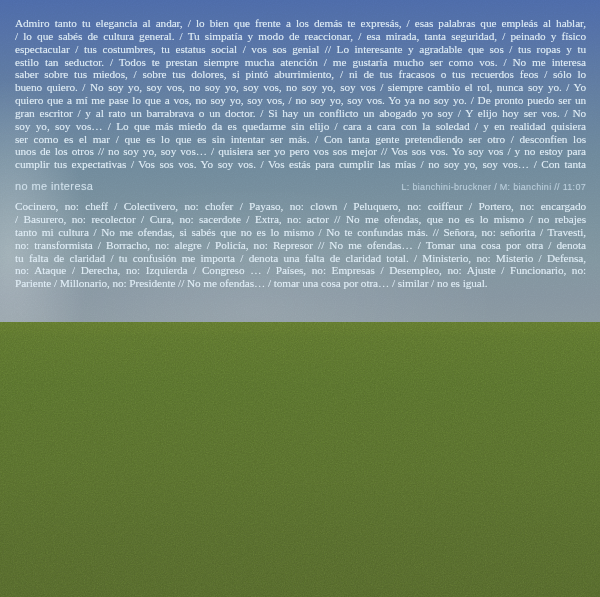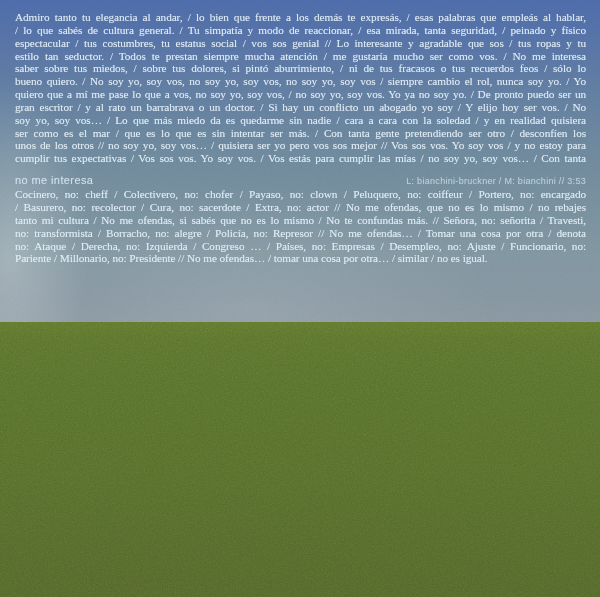--- a/index.html
+++ b/index.html
@@ -61,21 +61,21 @@
     color: rgba(210,225,236,0.95);
     text-shadow: 0 0 1px rgba(205,222,235,0.45);
   }
   .track-credit {
     font-size: 9px;
     letter-spacing: 0.3px;
     color: rgba(195,214,228,0.85);
     text-shadow: 0 0 1px rgba(195,214,228,0.4);
   }
   .lyrics {
-    margin-top: 2px;
+    margin-top: 8px;
     font-family: "Liberation Serif", serif;
     font-size: 11.3px;
     line-height: 12.85px;
     letter-spacing: -0.1px;
     color: rgba(226,238,247,0.95);
     text-shadow: 0 0 0.7px rgba(215,232,243,0.55);
   }
   .lyric-line {
     height: 12.85px;
     white-space: nowrap;
@@ -118,36 +118,37 @@
     <section class="track">
       <div class="lyrics">
           <div class="lyric-line">Admiro tanto tu elegancia al andar, / lo bien que frente a los demás te expresás, / esas palabras que empleás al hablar,</div>
           <div class="lyric-line">/ lo que sabés de cultura general. / Tu simpatía y modo de reaccionar, / esa mirada, tanta seguridad, / peinado y físico</div>
           <div class="lyric-line">espectacular / tus costumbres, tu estatus social / vos sos genial // Lo interesante y agradable que sos / tus ropas y tu</div>
           <div class="lyric-line">estilo tan seductor. / Todos te prestan siempre mucha atención / me gustaría mucho ser como vos. / No me interesa</div>
           <div class="lyric-line">saber sobre tus miedos, / sobre tus dolores, si pintó aburrimiento, / ni de tus fracasos o tus recuerdos feos / sólo lo</div>
           <div class="lyric-line">bueno quiero. / No soy yo, soy vos, no soy yo, soy vos, no soy yo, soy vos / siempre cambio el rol, nunca soy yo. / Yo</div>
           <div class="lyric-line">quiero que a mí me pase lo que a vos, no soy yo, soy vos, / no soy yo, soy vos. Yo ya no soy yo. / De pronto puedo ser un</div>
           <div class="lyric-line">gran escritor / y al rato un barrabrava o un doctor. / Si hay un conflicto un abogado yo soy / Y elijo hoy ser vos. / No</div>
-          <div class="lyric-line">soy yo, soy vos… / Lo que más miedo da es quedarme sin nadie / cara a cara con la soledad / y en realidad quisiera</div>
+          <div class="lyric-line">soy yo, soy vos… / Lo que más miedo da es quedarme sin elijo / cara a cara con la soledad / y en realidad quisiera</div>
           <div class="lyric-line">ser como es el mar / que es lo que es sin intentar ser más. / Con tanta gente pretendiendo ser otro / desconfíen los</div>
           <div class="lyric-line">unos de los otros // no soy yo, soy vos… / quisiera ser yo pero vos sos mejor // Vos sos vos. Yo soy vos / y no estoy para</div>
           <div class="lyric-line">cumplir tus expectativas / Vos sos vos. Yo soy vos. / Vos estás para cumplir las mías / no soy yo, soy vos… / Con tanta</div>
         </div>
     </section>
 
     <section class="track">
       <div class="header-row">
         <span class="track-title">no me interesa</span>
-        <span class="track-credit">L: bianchini-bruckner / M: bianchini // 3:53</span>
+        <span class="track-credit">L: bianchini-bruckner / M: bianchini // 11:07</span>
       </div>
       <div class="lyrics">
           <div class="lyric-line">Cocinero, no: cheff / Colectivero, no: chofer / Payaso, no: clown / Peluquero, no: coiffeur / Portero, no: encargado</div>
           <div class="lyric-line">/ Basurero, no: recolector / Cura, no: sacerdote / Extra, no: actor // No me ofendas, que no es lo mismo / no rebajes</div>
           <div class="lyric-line">tanto mi cultura / No me ofendas, si sabés que no es lo mismo / No te confundas más. // Señora, no: señorita / Travesti,</div>
           <div class="lyric-line">no: transformista / Borracho, no: alegre / Policía, no: Represor // No me ofendas… / Tomar una cosa por otra / denota</div>
+          <div class="lyric-line">tu falta de claridad / tu confusión me importa / denota una falta de claridad total. / Ministerio, no: Misterio / Defensa,</div>
           <div class="lyric-line">no: Ataque / Derecha, no: Izquierda / Congreso … / Países, no: Empresas / Desempleo, no: Ajuste / Funcionario, no:</div>
           <div class="lyric-line last">Pariente / Millonario, no: Presidente // No me ofendas… / tomar una cosa por otra… / similar / no es igual.</div>
         </div>
     </section>
 
   </div>
 </div>
 
 </body></html>

